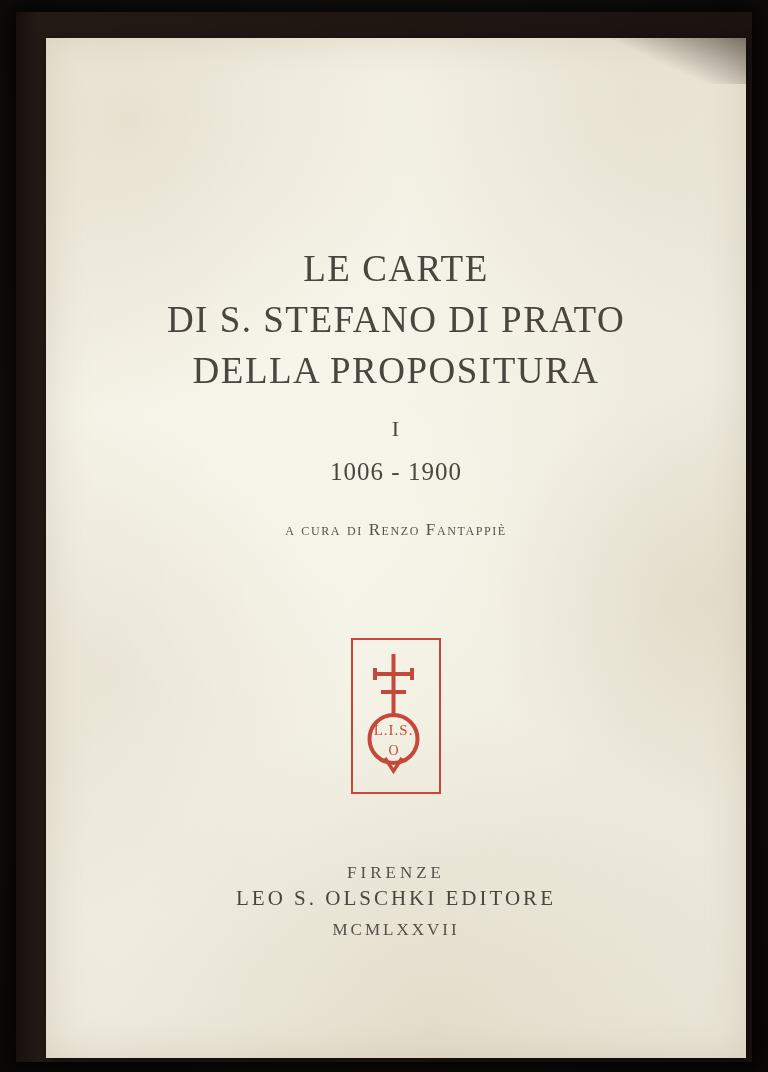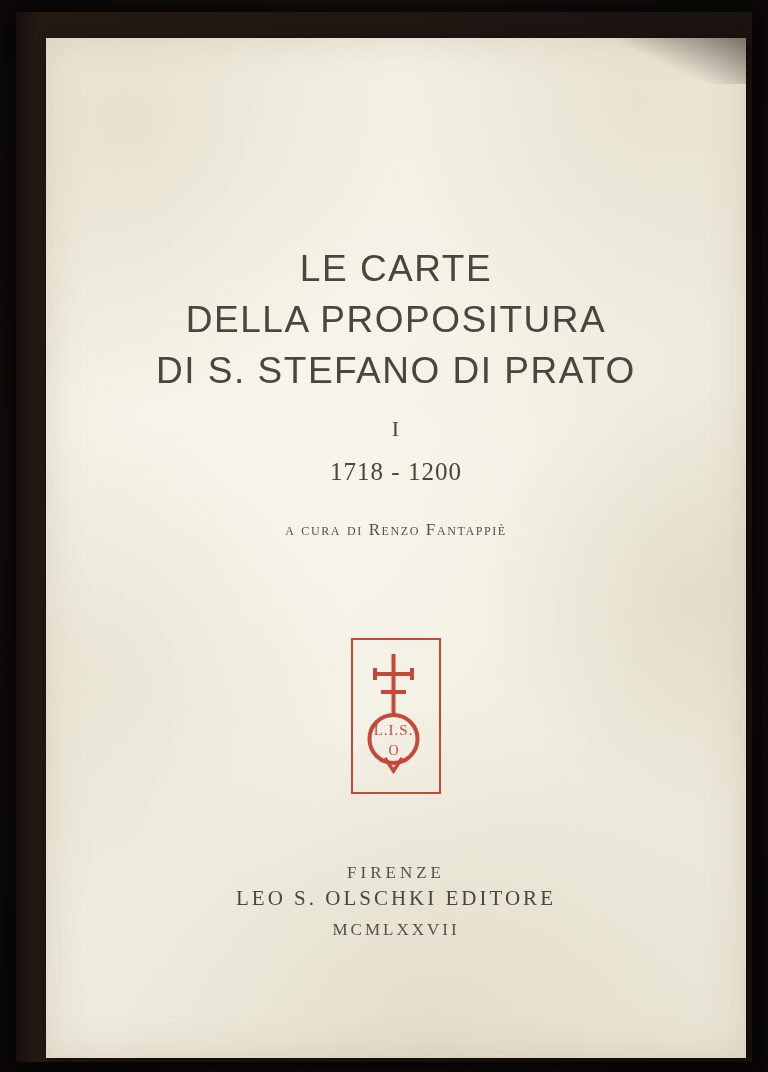--- a/index.html
+++ b/index.html
@@ -79,21 +79,21 @@
     text-align: center;
     color: #3b3833;
   }
 
   .title-block {
     position: absolute;
     left: 0; right: 0;
     top: 205px;
   }
   .title-line {
-    font-family: Liberation Sans, sans-serif;
+    font-family: Liberation Serif, serif;
     font-size: 37px;
     letter-spacing: 1.5px;
     color: #4a463f;
     line-height: 1.38;
     white-space: nowrap;
   }
   .volume-number {
     margin-top: 20px;
     font-size: 22px;
     letter-spacing: 1px;
@@ -153,24 +153,24 @@
 <body>
 
 <div class="backdrop"></div>
 
 <div class="book">
   <div class="cover">
     <div class="cover-inner">
 
       <div class="title-block">
         <div class="title-line">LE CARTE</div>
+        <div class="title-line">DI S. STEFANO DI PRATO</div>
         <div class="title-line">DELLA PROPOSITURA</div>
-        <div class="title-line">DI S. STEFANO DI PRATO</div>
         <div class="volume-number">I</div>
-        <div class="date-range">1718 - 1200</div>
+        <div class="date-range">1006 - 1900</div>
         <div class="editor-line">a cura di Renzo Fantappiè</div>
       </div>
 
       <div class="device">
         <svg width="81" height="147" viewBox="0 0 81 147" aria-hidden="true">
           <g fill="none" stroke="#c6483a" stroke-width="4">
 
             <line x1="40.5" y1="14" x2="40.5" y2="76"></line>
             <line x1="22" y1="34" x2="59" y2="34"></line>
             <line x1="28" y1="52" x2="53" y2="52"></line>

